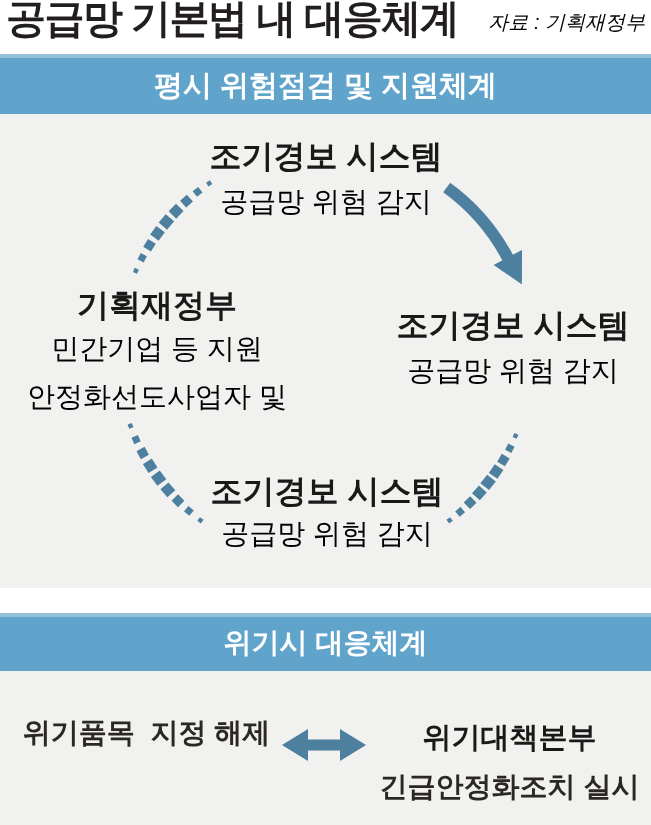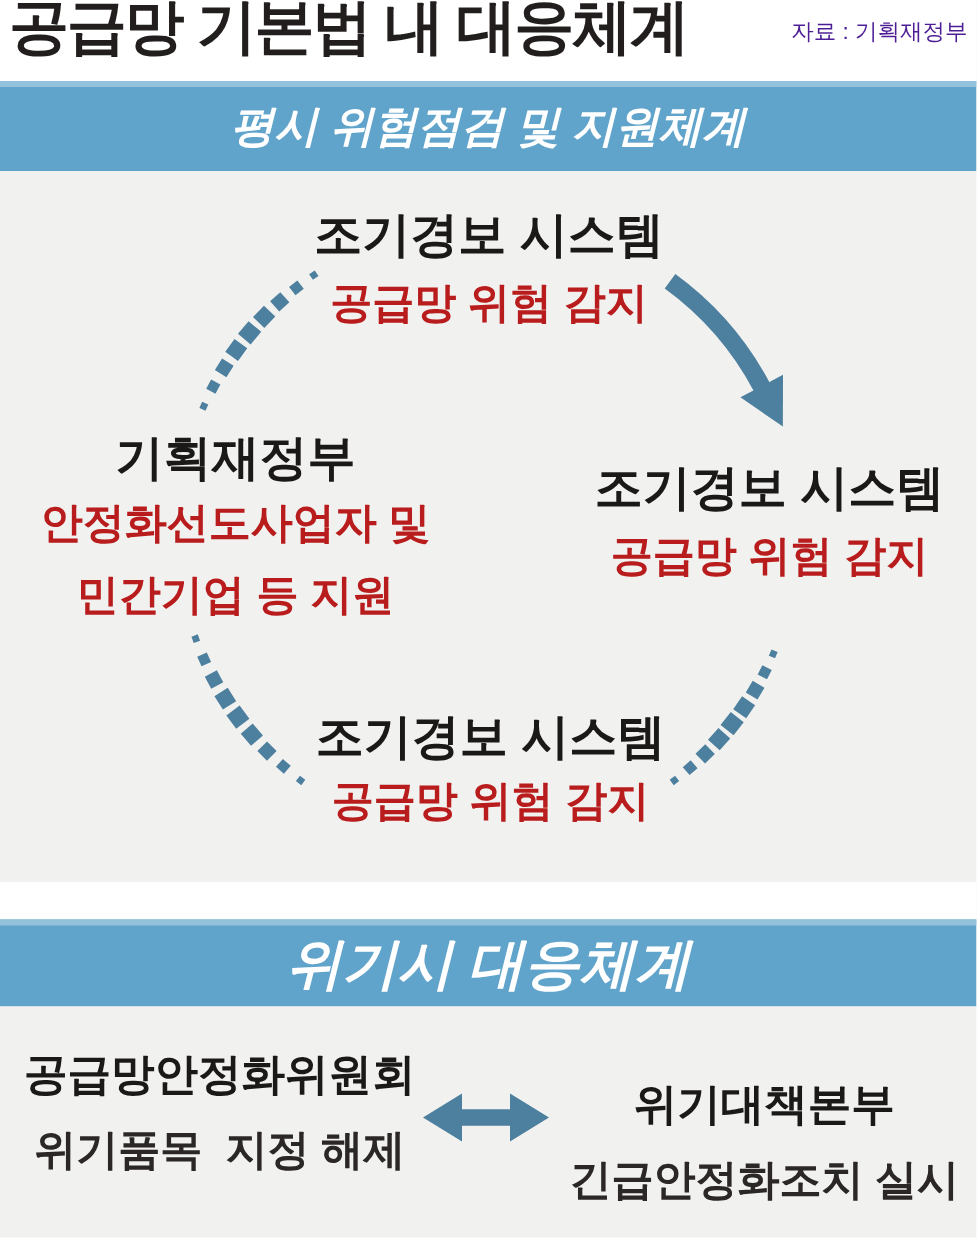--- a/index.html
+++ b/index.html
@@ -2,39 +2,39 @@
 <html><head>
 <meta charset="utf-8">
 <style>
   html,body{margin:0;padding:0;}
   body{font-family:"Liberation Sans","DejaVu Sans",sans-serif;background:#fff;}
   #page{position:relative;width:651px;height:825px;background:#ffffff;overflow:hidden;}
 
   
   .title{position:absolute;left:6px;top:-6px;width:460px;font-size:40px;line-height:48px;
          font-weight:800;letter-spacing:-1.5px;color:#221e1e;}
-  .source{position:absolute;right:6px;top:9px;font-size:15px;line-height:26px;color:#4c1d95;}
+  .source{position:absolute;right:6px;top:9px;font-size:20px;line-height:26px;color:#000000;font-style:italic;}
 
   
   .banner{position:absolute;left:0;width:651px;background:#61a4cb;border-top:4px solid #93c2dc;
-          box-sizing:border-box;text-align:center;color:#ffffff;font-weight:700;font-style:italic;}
+          box-sizing:border-box;text-align:center;color:#ffffff;font-weight:700;}
   .banner1{top:54px;height:60px;font-size:29px;line-height:54px;}
-  .banner2{top:613px;height:58px;font-size:37px;line-height:52px;}
+  .banner2{top:613px;height:58px;font-size:28px;line-height:52px;}
 
   
   .gray1{position:absolute;left:0;top:114px;width:651px;height:474px;background:#f1f1ef;}
   .gray2{position:absolute;left:0;top:671px;width:651px;height:154px;background:#f1f1ef;}
 
   
   .cycle-svg{position:absolute;left:0;top:114px;width:651px;height:474px;}
 
   
   .node{position:absolute;text-align:center;color:#1b1818;}
   .node .t{font-size:32px;line-height:34px;font-weight:700;}
-  .node .d{font-size:28px;line-height:34px;font-weight:700;color:#b91c1c;margin-top:12px;white-space:pre;text-align:center;}
+  .node .d{font-size:28px;line-height:34px;font-weight:400;color:#000000;margin-top:12px;white-space:pre;text-align:center;}
   .n-top{left:126px;top:139px;width:400px;}
   .n-right{left:362px;top:308px;width:302px;}
   .n-left{left:0px;top:288px;width:314px;}
   .n-left .d{line-height:42px;margin-top:6px;}
   .n-bottom{left:147px;top:474px;width:360px;}
   .n-bottom .d{margin-top:9px;}
 
   
   .bgroup{position:absolute;text-align:center;color:#1b1818;}
   .bgroup .t{font-size:29px;line-height:34px;font-weight:700;}
@@ -93,34 +93,33 @@
     <div class="d">공급망 위험 감지</div>
   </div>
 
   <div class="node n-right">
     <div class="t">조기경보 시스템</div>
     <div class="d">공급망 위험 감지</div>
   </div>
 
   <div class="node n-left">
     <div class="t">기획재정부</div>
+    <div class="d">민간기업 등 지원</div>
     <div class="d">안정화선도사업자 및</div>
-    <div class="d">민간기업 등 지원</div>
   </div>
 
   <div class="node n-bottom">
     <div class="t">조기경보 시스템</div>
     <div class="d">공급망 위험 감지</div>
   </div>
 
   <div class="banner banner2">위기시 대응체계</div>
   <div class="gray2"></div>
 
   <div class="bgroup b-left">
-    <div class="t">공급망안정화위원회</div>
     <div class="d">위기품목  지정 해제</div>
   </div>
 
   <svg class="x-arrow" viewBox="0 0 84 36">
     <polygon points="0,18 26,2 26,12.5 58,12.5 58,2 84,18 58,34 58,23.5 26,23.5 26,34" fill="#4d7f9e"></polygon>
   </svg>
 
   <div class="bgroup b-right">
     <div class="t">위기대책본부</div>
     <div class="d">긴급안정화조치 실시</div>

